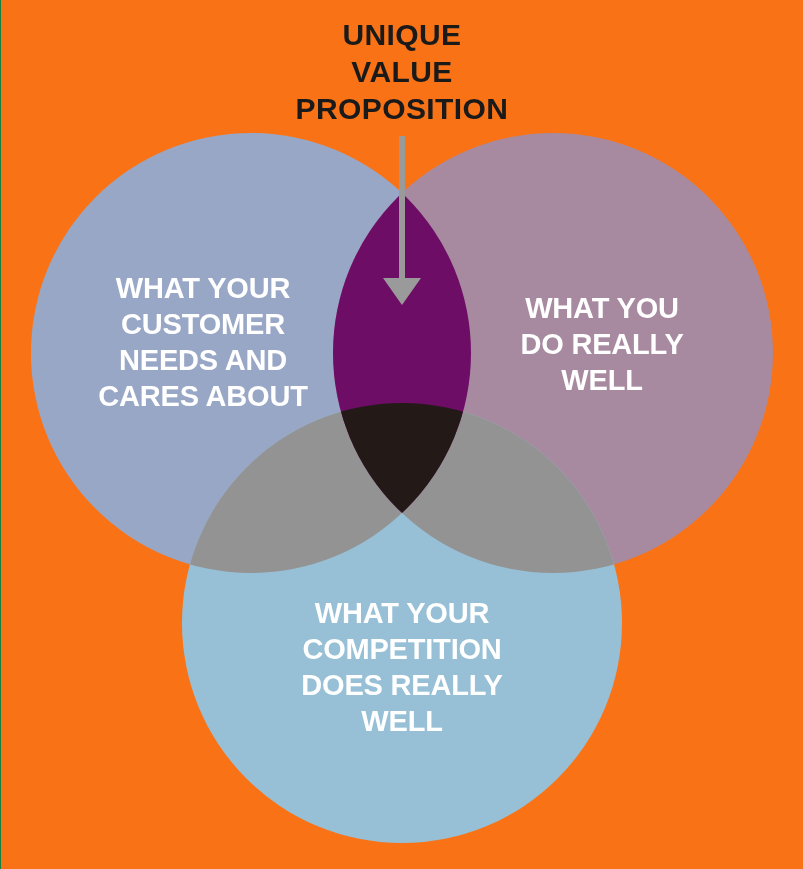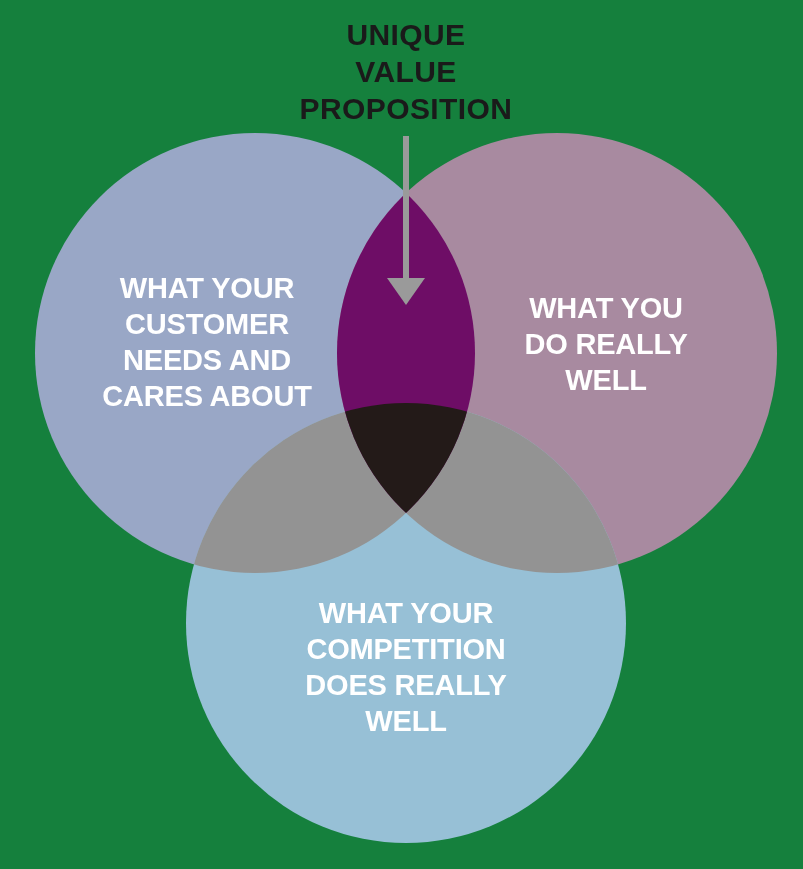--- a/index.html
+++ b/index.html
@@ -12,23 +12,23 @@
     width: 803px;
     height: 869px;
     overflow: hidden;
     font-family: "Liberation Sans", sans-serif;
     position: relative;
   }
   #stage {
     position: relative;
     width: 803px;
     height: 869px;
-    background: #15803d;
+    background: #f97316;
     box-sizing: border-box;
-    border-left: 5px solid #15803d;
+    border-left: 1px solid #15803d;
   }
   svg.venn {
     position: absolute;
     left: 0;
     top: 0;
     width: 803px;
     height: 869px;
     display: block;
   }
   .title-text {

